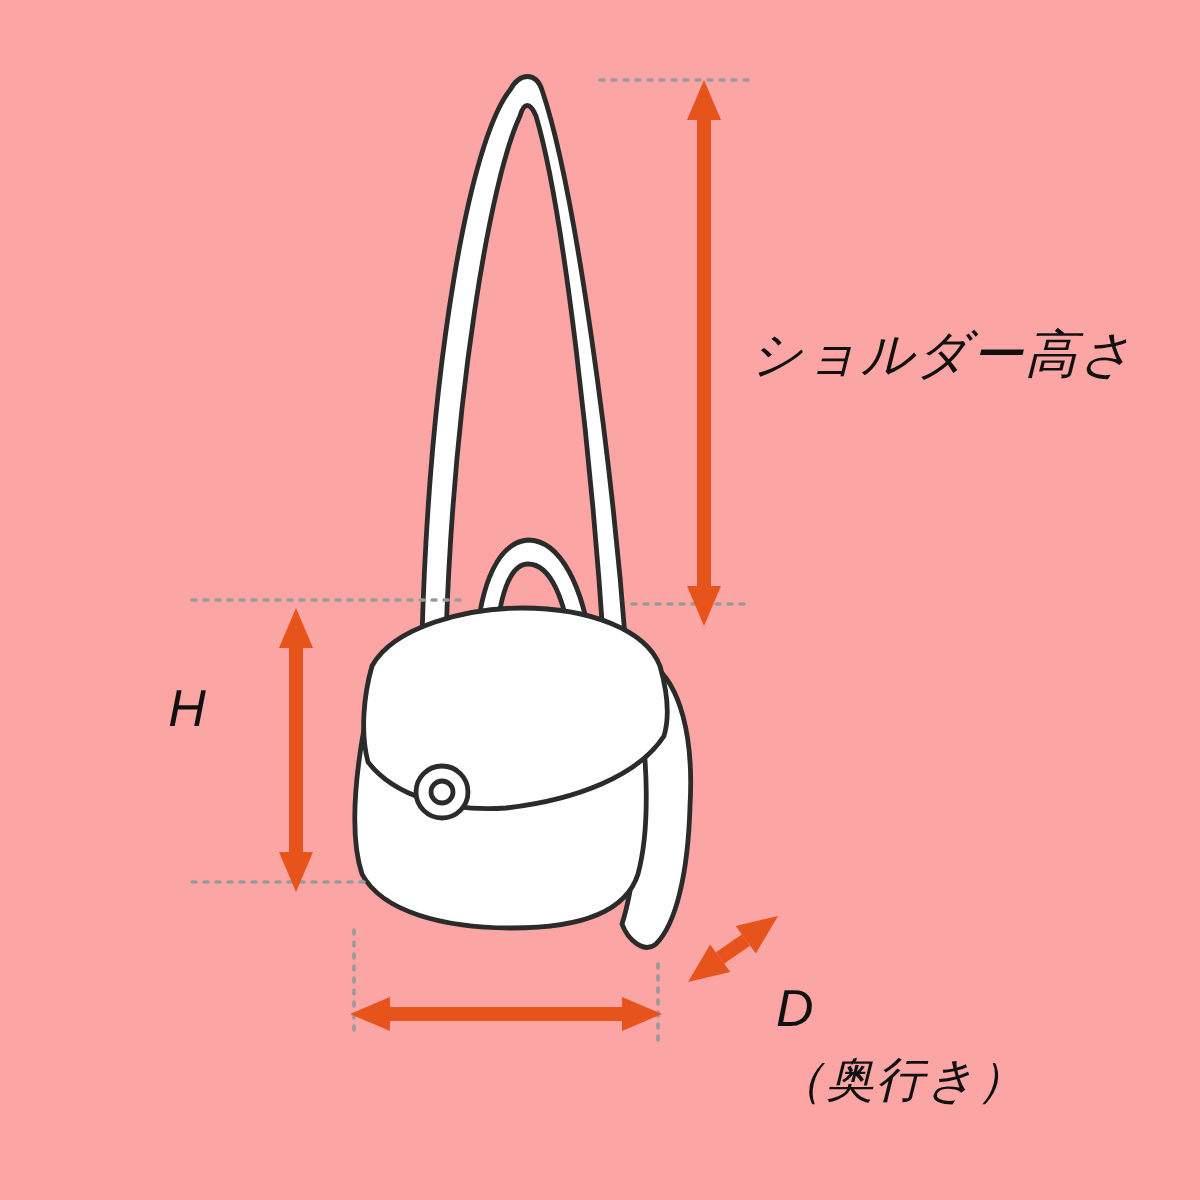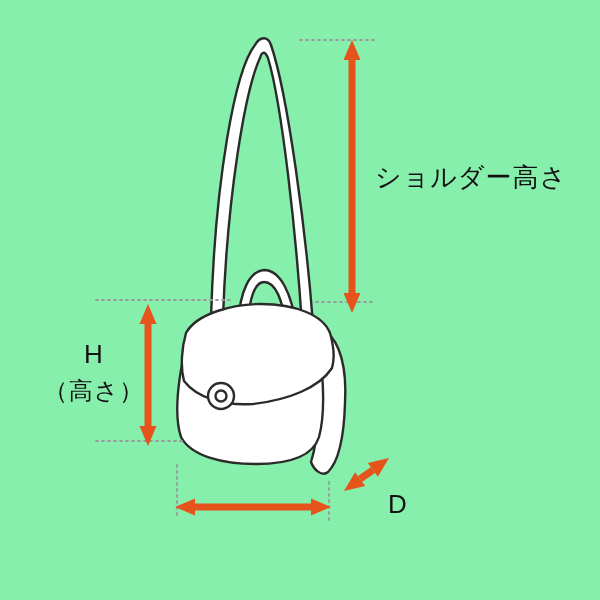--- a/index.html
+++ b/index.html
@@ -5,22 +5,23 @@
   html, body {
     margin: 0;
     padding: 0;
     background: #ffffff;
     font-family: "Liberation Sans", "DejaVu Sans", sans-serif;
   }
   .canvas {
     position: relative;
     width: 600px;
     height: 600px;
-    background: #86efac;
+    background: #fca5a5;
     overflow: hidden;
+    font-style: italic;
   }
   svg { position: absolute; left: 0; top: 0; }
   .bagline {
     fill: #ffffff;
     stroke: #2b2b2b;
     stroke-width: 2.4;
     stroke-linejoin: round;
     stroke-linecap: round;
   }
   .guide {
@@ -144,21 +145,21 @@
         </g>
       </g>
 
     </g>
   </svg>
 
   <div class="label" style="left: 375px; top: 160px;">ショルダー高さ</div>
 
   <div class="label stack center" style="left: 36px; top: 336px; width: 116px;">
     <div>H</div>
-    <div class="sub">（高さ）</div>
   </div>
 
 
   <div class="label stack" style="left: 388px; top: 486px;">
     <div>D</div>
+    <div class="sub">（奥行き）</div>
   </div>
 
 </div>
 
 </body></html>

